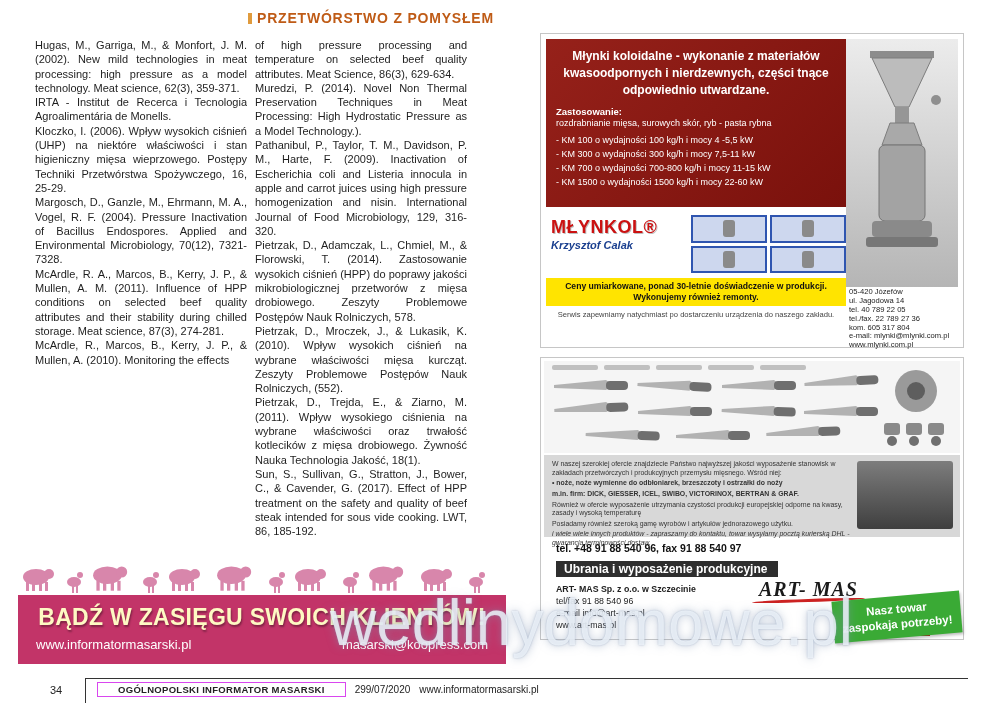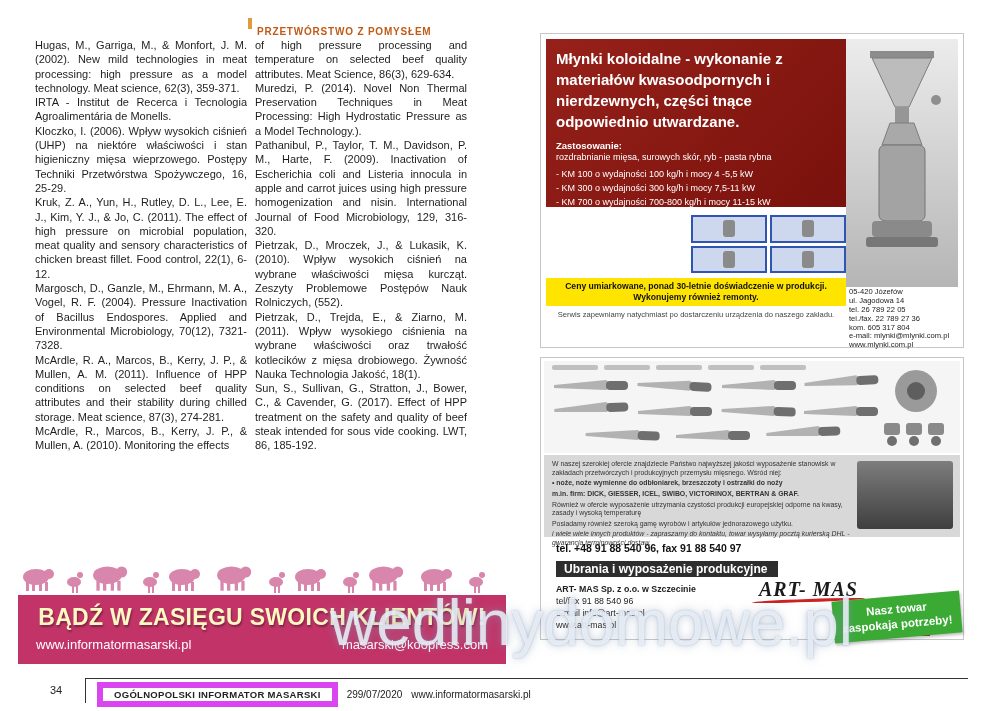--- a/index.html
+++ b/index.html
@@ -3,37 +3,37 @@
 <meta charset="utf-8">
 <style>
   * { box-sizing: border-box; }
   body { margin:0; background:#ffffff; }
   .page { position:relative; width:1000px; height:711px; background:#fff;
           font-family:"Liberation Sans", sans-serif; overflow:hidden; }
 
   
   .section-header { position:absolute; left:248px; top:10px; display:flex; align-items:center; gap:5px; }
   .section-header .bar { width:4px; height:11px; background:#e09b3d; }
-  .section-header .title { font-size:10px; font-weight:bold; letter-spacing:0.8px; color:#bf5b16;margin-top:16px; }
+  .section-header .title { font-size:14px; font-weight:bold; letter-spacing:0.8px; color:#bf5b16; }
 
   
   .refs { position:absolute; top:38px; width:212px; font-size:11px; line-height:14.3px;
           text-align:justify; color:#1e1e1e; height:520px; overflow:hidden; }
   .refs.col1 { left:35px; }
   .refs.col2 { left:255px; }
   .refs p { margin:0; }
 
   
   .ad { position:absolute; border:1px solid #c6c6c6; background:#fff; }
 
   
   .mlynkol { left:540px; top:33px; width:424px; height:315px; }
   .mk-red { position:absolute; left:5px; top:5px; width:300px; height:168px;
             background:linear-gradient(135deg,#96211a,#7a110c); color:#fff; padding:9px 10px; }
-  .mk-headline { font-size:15px; font-weight:bold; text-align:left; line-height:1.4; }
+  .mk-headline { font-size:12px; font-weight:bold; text-align:center; line-height:1.4; }
   .mk-app-label { font-size:9.5px; font-weight:bold; margin-top:8px; }
   .mk-app-desc { font-size:9px; margin-top:1px; }
   .mk-models { margin-top:6px; font-size:9px; line-height:1.55; }
   .mk-photo { position:absolute; left:305px; top:5px; width:112px; height:248px;
               background:linear-gradient(180deg,#ececec,#b5b5b5); display:flex; align-items:flex-start; justify-content:center; padding-top:6px; }
   .mk-logo { position:absolute; left:10px; top:183px; width:135px; }
   .mk-brand { font-size:18px; font-weight:bold; color:#cc1111; letter-spacing:0.5px; text-shadow:1px 1px 0 rgba(0,0,0,0.25); }
   .mk-owner { font-size:11px; font-weight:bold; font-style:italic; color:#1a3f8f; margin-top:1px; }
   .mk-thumbs { position:absolute; left:150px; top:181px; width:155px; height:58px;
                display:flex; flex-wrap:wrap; gap:3px; }
@@ -83,46 +83,46 @@
                color:rgba(243,247,252,0.8); white-space:nowrap; pointer-events:none; z-index:60;
                text-shadow:0 0 10px rgba(130,150,180,0.55), 0 0 2px rgba(130,150,180,0.6); }
 
   
   .footer { position:absolute; left:0; top:676px; width:980px; height:34px; }
   .footer-line { position:absolute; left:85px; right:12px; top:2px; border-top:1.5px solid #333; }
   .footer-vline { position:absolute; left:85px; top:2px; height:25px; border-left:1.5px solid #333; }
   .footer-page { position:absolute; left:50px; top:8px; font-size:11px; color:#222; }
   .footer-info { position:absolute; left:97px; top:6px; display:flex; gap:9px; align-items:center;
                  font-size:10px; color:#222; }
-  .footer-mag { font-weight:bold; border:6px solid #d946ef; padding:1px 11px; font-size:9.5px; letter-spacing:0.3px; }
+  .footer-mag { font-weight:bold; border:1px solid #d946ef; padding:1px 20px; font-size:9.5px; letter-spacing:0.3px; }
 </style>
 </head>
 <body>
 
 <div class="page">
 
   <div class="section-header">
     <span class="bar"></span>
     <span class="title">PRZETWÓRSTWO Z POMYSŁEM</span>
   </div>
 
   <div class="refs col1">
     <p>Hugas, M., Garriga, M., &amp; Monfort, J. M. (2002). New mild technologies in meat processing: high pressure as a model technology. Meat science, 62(3), 359-371.</p>
     <p>IRTA - Institut de Recerca i Tecnologia Agroalimentária de Monells.</p>
     <p>Kloczko, I. (2006). Wpływ wysokich ciśnień (UHP) na niektóre właściwości i stan higieniczny mięsa wieprzowego. Postępy Techniki Przetwórstwa Spożywczego, 16, 25-29.</p>
-    <p>Kruk, Z. A., Yun, H., Rutley, D. L., Lee, E. J., Kim, Y. J., &amp; Jo, C. (2011). The effect of high pressure on microbial population, meat quality and sensory characteristics of chicken breast fillet. Food control, 22(1), 6-12.</p>
     <p>Margosch, D., Ganzle, M., Ehrmann, M. A., Vogel, R. F. (2004). Pressure Inactivation of Bacillus Endospores. Applied and Environmental Microbiology, 70(12), 7321-7328.</p>
     <p>McArdle, R. A., Marcos, B., Kerry, J. P., &amp; Mullen, A. M. (2011). Influence of HPP conditions on selected beef quality attributes and their stability during chilled storage. Meat science, 87(3), 274-281.</p>
     <p>McArdle, R., Marcos, B., Kerry, J. P., &amp; Mullen, A. (2010). Monitoring the effects</p>
   </div>
 
   <div class="refs col2">
     <p>of high pressure processing and temperature on selected beef quality attributes. Meat Science, 86(3), 629-634.</p>
     <p>Muredzi, P. (2014). Novel Non Thermal Preservation Techniques in Meat Processing: High Hydrostatic Pressure as a Model Technology.).</p>
     <p>Pathanibul, P., Taylor, T. M., Davidson, P. M., Harte, F. (2009). Inactivation of Escherichia coli and Listeria innocula in apple and carrot juices using high pressure homogenization and nisin. International Journal of Food Microbiology, 129, 316-320.</p>
+    <p>Pietrzak, D., Adamczak, L., Chmiel, M., &amp; Florowski, T. (2014). Zastosowanie wysokich ciśnień (HPP) do poprawy jakości mikrobiologicznej przetworów z mięsa drobiowego. Zeszyty Problemowe Postępów Nauk Rolniczych, 578.</p>
     <p>Pietrzak, D., Mroczek, J., &amp; Lukasik, K. (2010). Wpływ wysokich ciśnień na wybrane właściwości mięsa kurcząt. Zeszyty Problemowe Postępów Nauk Rolniczych, (552).</p>
     <p>Pietrzak, D., Trejda, E., &amp; Ziarno, M. (2011). Wpływ wysokiego ciśnienia na wybrane właściwości oraz trwałość kotlecików z mięsa drobiowego. Żywność Nauka Technologia Jakość, 18(1).</p>
     <p>Sun, S., Sullivan, G., Stratton, J., Bower, C., &amp; Cavender, G. (2017). Effect of HPP treatment on the safety and quality of beef steak intended for sous vide cooking. LWT, 86, 185-192.</p>
   </div>
 
   <div class="ad mlynkol">
     <div class="mk-red">
       <div class="mk-headline">Młynki koloidalne - wykonanie z materiałów kwasoodpornych i nierdzewnych, części tnące odpowiednio utwardzane.</div>
       <div class="mk-app-label">Zastosowanie:</div>
       <div class="mk-app-desc">rozdrabnianie mięsa, surowych skór, ryb - pasta rybna</div>
@@ -140,20 +140,24 @@
         <polygon points="20,13 80,13 57,62 43,62" fill="#bcbcbc" stroke="#7d7d7d" stroke-width="1"></polygon>
         <rect x="43" y="62" width="14" height="16" fill="#969696"></rect>
         <circle cx="84" cy="55" r="5" fill="#8f8f8f"></circle>
         <polygon points="38,78 62,78 70,100 30,100" fill="#a9a9a9" stroke="#7d7d7d" stroke-width="1"></polygon>
         <rect x="27" y="100" width="46" height="76" rx="6" fill="#a3a3a3" stroke="#747474"></rect>
         <rect x="20" y="176" width="60" height="16" rx="4" fill="#8a8a8a"></rect>
         <rect x="14" y="192" width="72" height="10" rx="3" fill="#777777"></rect>
       </svg>
     </div>
 
+    <div class="mk-logo">
+      <div class="mk-brand">MŁYNKOL®</div>
+      <div class="mk-owner">Krzysztof Calak</div>
+    </div>
 
     <div class="mk-thumbs">
       <div class="mk-thumb">
           <span class="mk-thumb-shape"></span>
         </div>
       <div class="mk-thumb">
           <span class="mk-thumb-shape"></span>
         </div>
       <div class="mk-thumb">
           <span class="mk-thumb-shape"></span>
@@ -166,21 +170,21 @@
     <div class="mk-promo">
       <div>Ceny umiarkowane, ponad 30-letnie doświadczenie w produkcji.</div>
       <div>Wykonujemy również remonty.</div>
     </div>
 
     <div class="mk-service">Serwis zapewniamy natychmiast po dostarczeniu urządzenia do naszego zakładu.</div>
 
     <div class="mk-address">
       <div>05-420 Józefów</div>
       <div>ul. Jagodowa 14</div>
-      <div>tel. 26 789 22 05</div>
+      <div>tel. 40 789 22 05</div>
       <div>tel./fax. 22 789 27 36</div>
       <div>kom. 605 317 804</div>
       <div>e-mail: mlynki@mlynki.com.pl</div>
       <div>www.mlynki.com.pl</div>
     </div>
   </div>
 
   <div class="ad artmas">
     <div class="am-tools">
       <svg width="416" height="92" viewBox="0 0 416 92">

